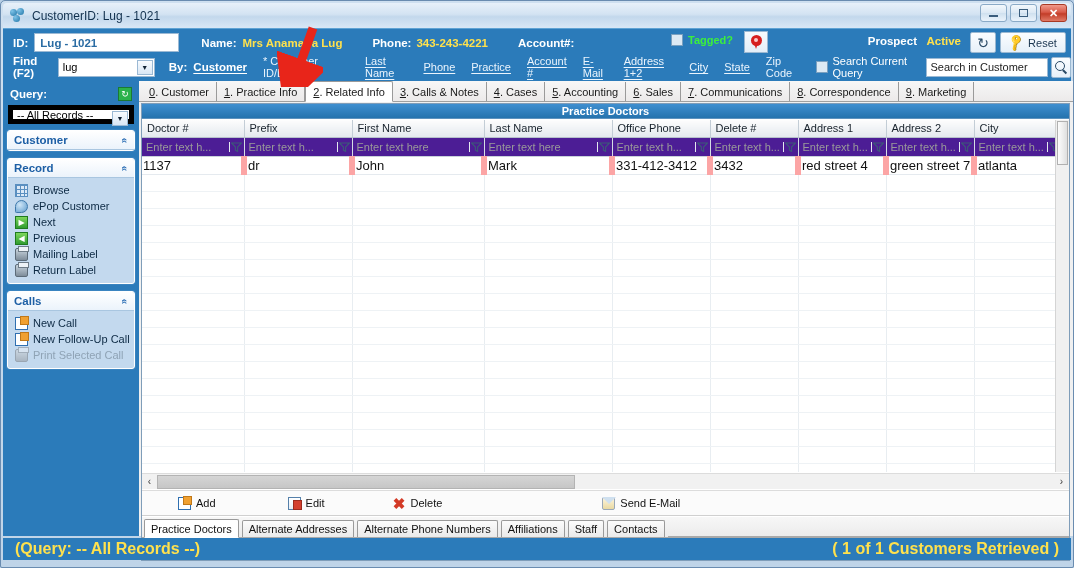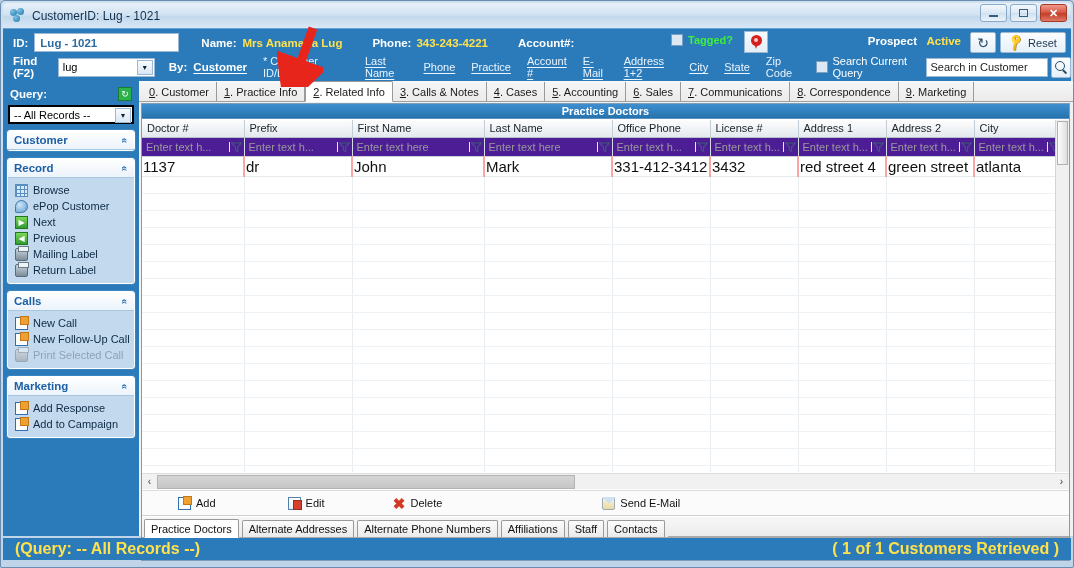--- a/index.html
+++ b/index.html
@@ -203,21 +203,21 @@
     height: 20px; display:flex; align-items:center; justify-content: space-between;
     padding: 0 4px;
   }
   #query-head span.lbl { color:#fff; font-weight:bold; font-size:11.5px; }
   .refresh-small {
     width:14px; height:14px; background:#2bb24b; border:1px solid #1b7a33;
     color:#fff; font-size:9px; display:flex; align-items:center; justify-content:center;
   }
   #query-combo {
     margin: 1px 2px 6px 2px; height: 19px; background:#fff;
-    border:2px solid #000000; display:flex; align-items:center;
+    border:5px solid #000000; display:flex; align-items:center;
     padding-left:4px; position:relative; font-size:11px; color:#000;
   }
   #query-combo .arrow-btn {
     position:absolute; right:1px; top:1px; width:16px; height:15px;
     background: linear-gradient(180deg,#f8fbfe,#d9e7f5);
     border:1px solid #9bb9d4;
     display:flex; align-items:center; justify-content:center;
     font-size:7px; color:#123;
   }
 
@@ -343,22 +343,22 @@
   .filter-inner .ftxt {
     flex:1 1 auto; font-size:11px; color:#9a9a9a; padding-left:4px;
     white-space:nowrap; overflow:hidden;
   }
   .funnel {
     width: 15px; flex:0 0 auto; display:flex; align-items:center; justify-content:center;
     border-left: 1px solid #e3e9ee;
   }
   .funnel svg { display:block; }
   td.data-cell {
-    height: 17px; background:#fff; font-size:15px; color:#111;
-    border-right:2px solid #fca5a5; border-bottom:1px solid #e5eaef;
+    height: 17px; background:#fff; font-size:13px; color:#111;
+    border-right:6px solid #fca5a5; border-bottom:1px solid #e5eaef;
     white-space:nowrap; overflow:hidden;
   }
   td.blank-cell {
     height: 17px; background:#fff;
     border-right:1px solid #e8edf1; border-bottom:1px solid #eef2f5;
   }
 
   
   #grid-vscroll {
     position:absolute; right:0; top:16px; width:14px; height:352px;
@@ -604,36 +604,20 @@
             <div class="panel-item">
               <span class="ic ic-newdoc"></span>
               <span>New Follow-Up Call</span>
             </div>
             <div class="panel-item disabled">
               <span class="ic ic-printer dim"></span>
               <span>Print Selected Call</span>
             </div>
           </div>
         </div>
-        <div class="panel">
-          <div class="panel-head">
-            <span class="ptitle">Marketing</span>
-            <span class="chev" style="transform: rotate(90deg);">«</span>
-          </div>
-          <div class="panel-body">
-            <div class="panel-item">
-              <span class="ic ic-newdoc"></span>
-              <span>Add Response</span>
-            </div>
-            <div class="panel-item">
-              <span class="ic ic-newdoc"></span>
-              <span>Add to Campaign</span>
-            </div>
-          </div>
-        </div>
       </div>
   </div>
 
   <div id="main">
 
     <div id="tabs-row">
         <div class="tab">
           <span class="acc">0</span>
           <span>. Customer</span>
         </div>
@@ -692,21 +676,21 @@
             <col style="width:88px">
               <col style="width:60px">
           </colgroup>
           <thead>
               <tr id="grid-head-row">
                 <th><span>Doctor #</span></th>
                 <th><span>Prefix</span></th>
                 <th><span>First Name</span></th>
                 <th><span>Last Name</span></th>
                 <th><span>Office Phone</span></th>
-                <th><span>License #</span></th>
+                <th><span>Delete #</span></th>
                 <th><span>Address 1</span></th>
                 <th><span>Address 2</span></th>
                 <th><span>City</span></th>
                 <th><span>State</span></th>
               </tr>
             </thead>
           <tbody>
             <tr id="grid-filter-row">
                 <td class="filter-cell">
                   <div class="filter-inner">

